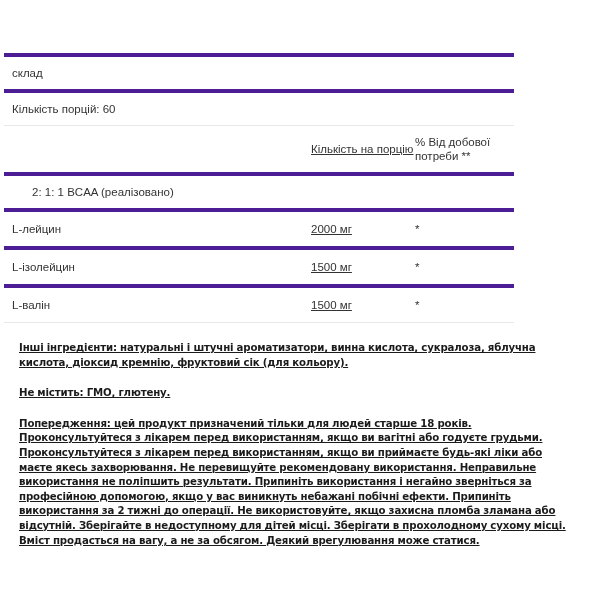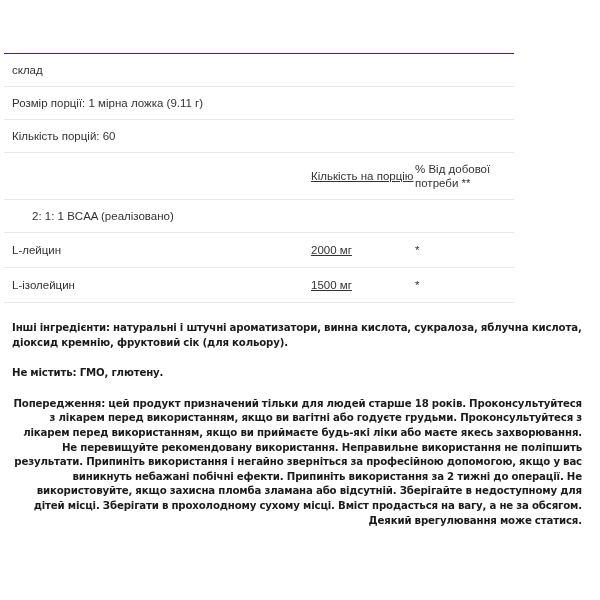--- a/index.html
+++ b/index.html
@@ -24,21 +24,21 @@
   }
 
   
   .sf-table {
     width: 510px;
     margin-left: 4px;
     border-collapse: collapse;
     table-layout: fixed;
   }
   .sf-table td {
-    border-top: 1px solid #4c1d95;
+    border-top: 4px solid #4c1d95;
     border-bottom: 1px solid #e8e8e8;
     padding: 0;
     vertical-align: middle;
   }
 
   .col-name   { width: 299px; }
   .col-amount { width: 104px; text-decoration: underline; }
   .col-dv     { width: 107px; }
 
   .cell {
@@ -83,58 +83,54 @@
     padding-bottom: 9px;
   }
 
   .star {
     font-size: 11.5px;
     color: #333333;
   }
 
   
   .body-text {
-    margin: 4px;
+    margin: 11px;
     padding: 0 14px 0 8px;
     font-family: "DejaVu Sans", "Liberation Sans", sans-serif;
     font-size: 10.2px;
     line-height: 14.6px;
     color: #1b1b1b;
     font-weight: 700;
     letter-spacing: -0.15px;
     word-spacing: -0.2px;
+    text-decoration: underline;
   }
   .p-other       { margin-top: 18px; }
   .p-free        { margin-top: 16px; }
-  .p-warning     { margin-top: 16px; text-align: right; }
+  .p-warning     { margin-top: 16px; }
 </style>
 </head>
 <body>
 
 <div class="page">
 
   <table class="sf-table">
     <colgroup>
       <col class="col-name">
       <col class="col-amount">
       <col class="col-dv">
     </colgroup>
     <tbody>
 
       <tr class="row-title">
         <td class="col-name" colspan="3">
           <div class="cell">склад</div>
         </td>
       </tr>
 
-      <tr class="row-serving">
-        <td class="col-name" colspan="3">
-          <div class="cell">Розмір порції: 1 мірна ложка (9.11 г)</div>
-        </td>
-      </tr>
 
       <tr class="row-count">
         <td class="col-name" colspan="3">
           <div class="cell">Кількість порцій: 60</div>
         </td>
       </tr>
 
       <tr class="row-head">
         <td class="col-name">
           <div class="cell"></div>
@@ -170,20 +166,31 @@
           <div class="cell">L-ізолейцин</div>
         </td>
         <td class="col-amount">
           <div class="cell">1500 мг</div>
         </td>
         <td class="col-dv">
           <div class="cell star">*</div>
         </td>
       </tr>
 
+      <tr class="row-item">
+        <td class="col-name">
+          <div class="cell">L-валін</div>
+        </td>
+        <td class="col-amount">
+          <div class="cell">1500 мг</div>
+        </td>
+        <td class="col-dv">
+          <div class="cell star">*</div>
+        </td>
+      </tr>
 
 
     </tbody>
   </table>
 
   <p class="body-text p-other">Інші інгредієнти: натуральні і штучні ароматизатори, винна кислота, сукралоза, яблучна кислота, діоксид кремнію, фруктовий сік (для кольору).</p>
 
   <p class="body-text p-free">Не містить: ГМО, глютену.</p>
 
   <p class="body-text p-warning">Попередження: цей продукт призначений тільки для людей старше 18 років. Проконсультуйтеся з лікарем перед використанням, якщо ви вагітні або годуєте грудьми. Проконсультуйтеся з лікарем перед використанням, якщо ви приймаєте будь-які ліки або маєте якесь захворювання. Не перевищуйте рекомендовану використання. Неправильне використання не поліпшить результати. Припиніть використання і негайно зверніться за професійною допомогою, якщо у вас виникнуть небажані побічні ефекти. Припиніть використання за 2 тижні до операції. Не використовуйте, якщо захисна пломба зламана або відсутній. Зберігайте в недоступному для дітей місці. Зберігати в прохолодному сухому місці. Вміст продасться на вагу, а не за обсягом. Деякий врегулювання може статися.</p>

